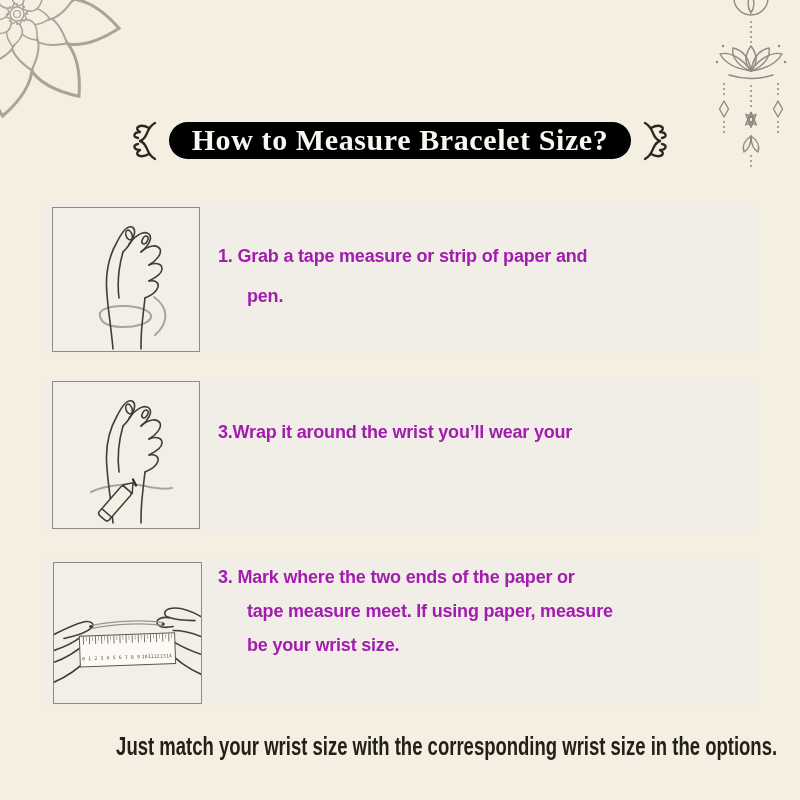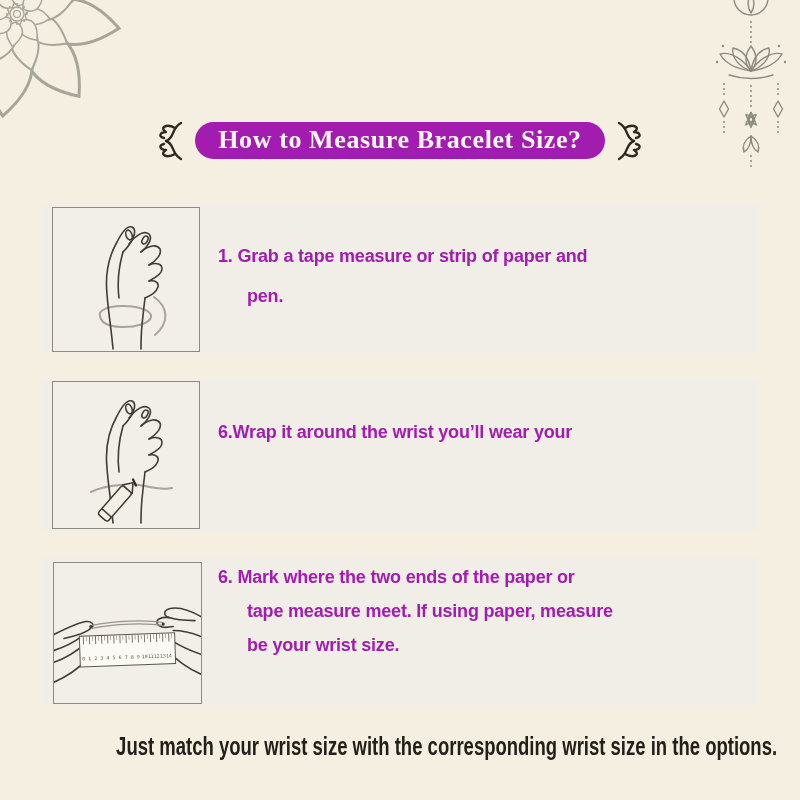--- a/index.html
+++ b/index.html
@@ -13,24 +13,24 @@
   .page-title{
     position:absolute; top:58px; left:0; width:800px; text-align:center;
     font-family:"Liberation Serif", serif; font-weight:700;
     font-size:47px; line-height:48px; letter-spacing:1px; color:#211e19;
   }
   .badge-row{
     position:absolute; top:119px; left:0; width:800px; height:42px;
     display:flex; justify-content:center; align-items:center; gap:9px;
   }
   .badge-pill{
-    height:37px; border-radius:19px; background:#a21caf;
+    height:37px; border-radius:19px; background:#000000;
     display:flex; align-items:center; padding:0 23px;
     font-family:"Liberation Serif", serif; font-weight:700;
-    font-size:26px; letter-spacing:.6px; color:#faf7f0; white-space:nowrap;
+    font-size:30px; letter-spacing:.6px; color:#faf7f0; white-space:nowrap;
   }
   .flourish{width:33px; height:42px;}
   .flourish.right{transform:scaleX(-1);}
   
   .mandala{position:absolute; top:0; left:0;}
   .lotus{position:absolute; top:0; left:710px;}
   
   .panel{position:absolute; left:41px; width:718px; background:#f1eee7;}
   .panel.p1{top:204px; height:149px;}
   .panel.p2{top:379px; height:152px;}
@@ -234,21 +234,21 @@
       <use href="#hand-line"></use>
       <g transform="rotate(-49 64.5 118.5)" stroke="#403c36" stroke-width="1.5" fill="#f3efe4" stroke-linejoin="round">
         <rect x="41.5" y="112" width="38" height="13" rx="3"></rect>
         <path d="M79.5,112 L88,118.5 L79.5,125 Z"></path>
         <line x1="48" y1="112" x2="48" y2="125"></line>
       </g>
       <path d="M80,97.5 L83,103.5" stroke="#2e2a24" stroke-width="2.2" stroke-linecap="round"></path>
     </svg>
   </div>
   <div class="step-text t2">
-    <div class="line">6.Wrap it around the wrist you’ll wear your</div>
+    <div class="line">3.Wrap it around the wrist you’ll wear your</div>
   </div>
 
   <div class="step-box b3">
     <svg viewBox="0 0 148 141">
       <g class="lineart" stroke-width="1.5">
         <path d="M0,72 C12,66 24,60 32,59 C38,58.5 41,62 38,65 C33,70 20,74 10,76"></path>
         <path d="M0,88 C10,85 20,80 28,74"></path>
         <path d="M0,100 C12,96 24,88 33,80"></path>
         <path d="M0,120 C14,114 26,105 36,95"></path>
         <path d="M148,54 C136,47 124,44 116,46 C110,48 110,53 116,55 C124,58 134,58 142,58"></path>
@@ -281,21 +281,21 @@
           <text x="84.85" y="96.5">9</text>
           <text x="91.00" y="96.5">10</text>
           <text x="97.15" y="96.5">11</text>
           <text x="103.30" y="96.5">12</text>
           <text x="109.45" y="96.5">13</text>
           <text x="115.60" y="96.5">14</text>
         </g>
     </svg>
   </div>
   <div class="step-text t3">
-    <div class="line">6. Mark where the two ends of the paper or</div>
+    <div class="line">3. Mark where the two ends of the paper or</div>
     <div class="line cont">tape measure meet. If using paper, measure</div>
     <div class="line cont">be your wrist size.</div>
   </div>
 
   <div class="footer-note">
     <span>Just match your wrist size with the corresponding wrist size in the options.</span>
   </div>
 
 </div>
 

